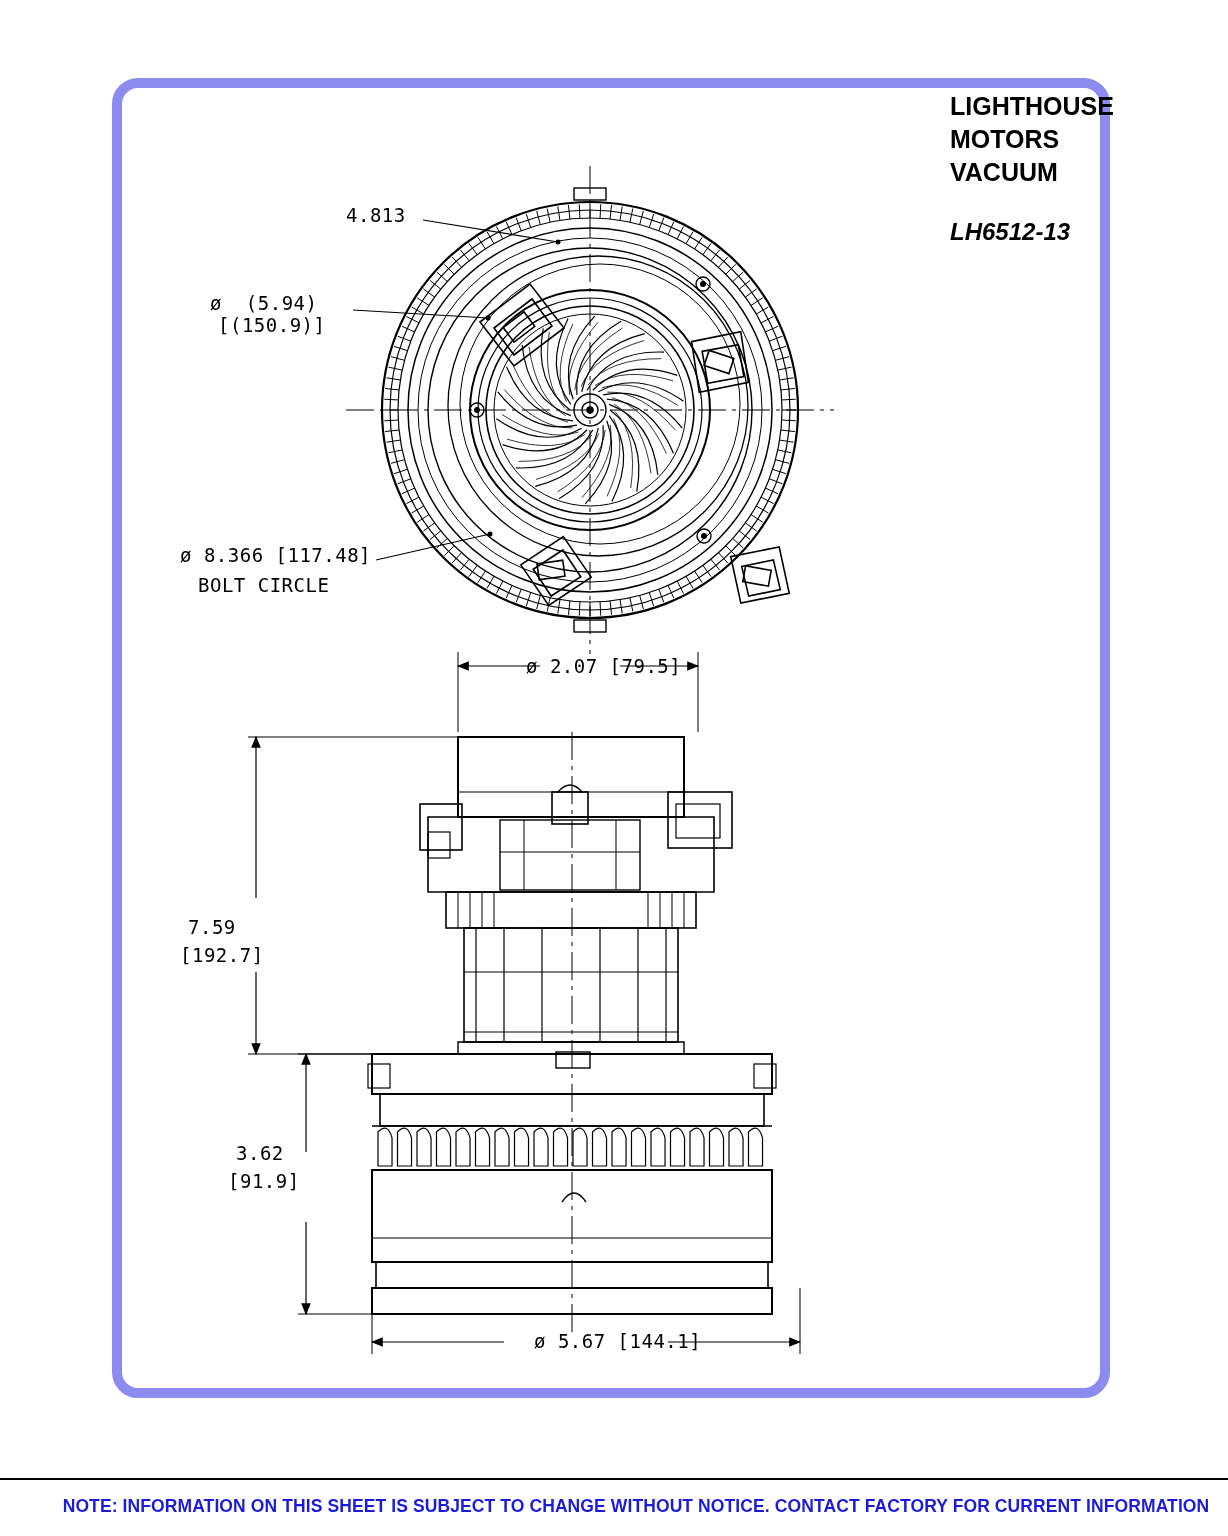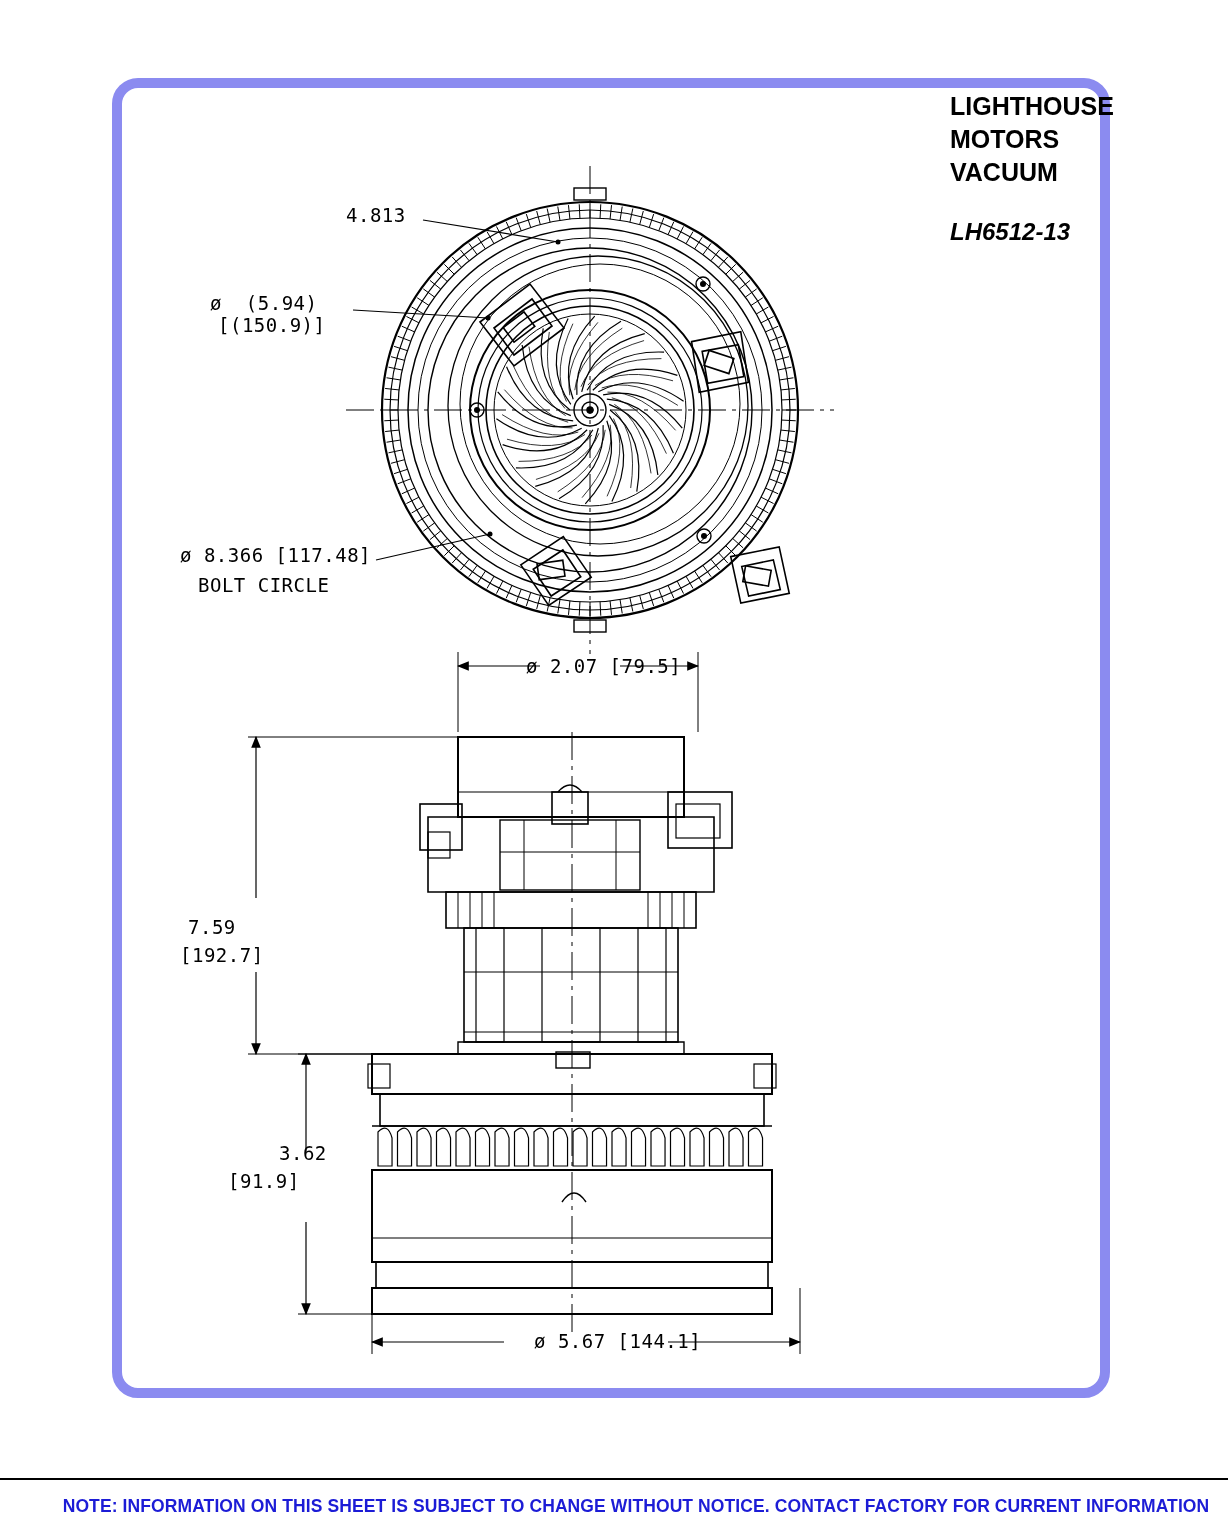--- a/index.html
+++ b/index.html
@@ -468,21 +468,21 @@
     <div class="dim-label" style="left:90px;top:222px;">[(150.9)]</div>
 
     <div class="dim-label" style="left:52px;top:452px;">ø 8.366 [117.48]</div>
     <div class="dim-label" style="left:70px;top:482px;">BOLT CIRCLE</div>
 
     <div class="dim-label" style="left:398px;top:563px;">ø 2.07 [79.5]</div>
 
     <div class="dim-label" style="left:60px;top:824px;">7.59</div>
     <div class="dim-label" style="left:52px;top:852px;">[192.7]</div>
 
-    <div class="dim-label" style="left:108px;top:1050px;margin-left:43px;">3.62</div>
+    <div class="dim-label" style="left:108px;top:1050px;">3.62</div>
     <div class="dim-label" style="left:100px;top:1078px;">[91.9]</div>
 
     <div class="dim-label" style="left:378px;top:1238px;margin-left:28px;">ø 5.67 [144.1]</div>
   </div>
 
   <div class="footer-rule"></div>
   <div class="footer-note">NOTE: INFORMATION ON THIS SHEET IS SUBJECT TO CHANGE WITHOUT NOTICE. CONTACT FACTORY FOR CURRENT INFORMATION</div>
 </div>
 
 </body></html>

